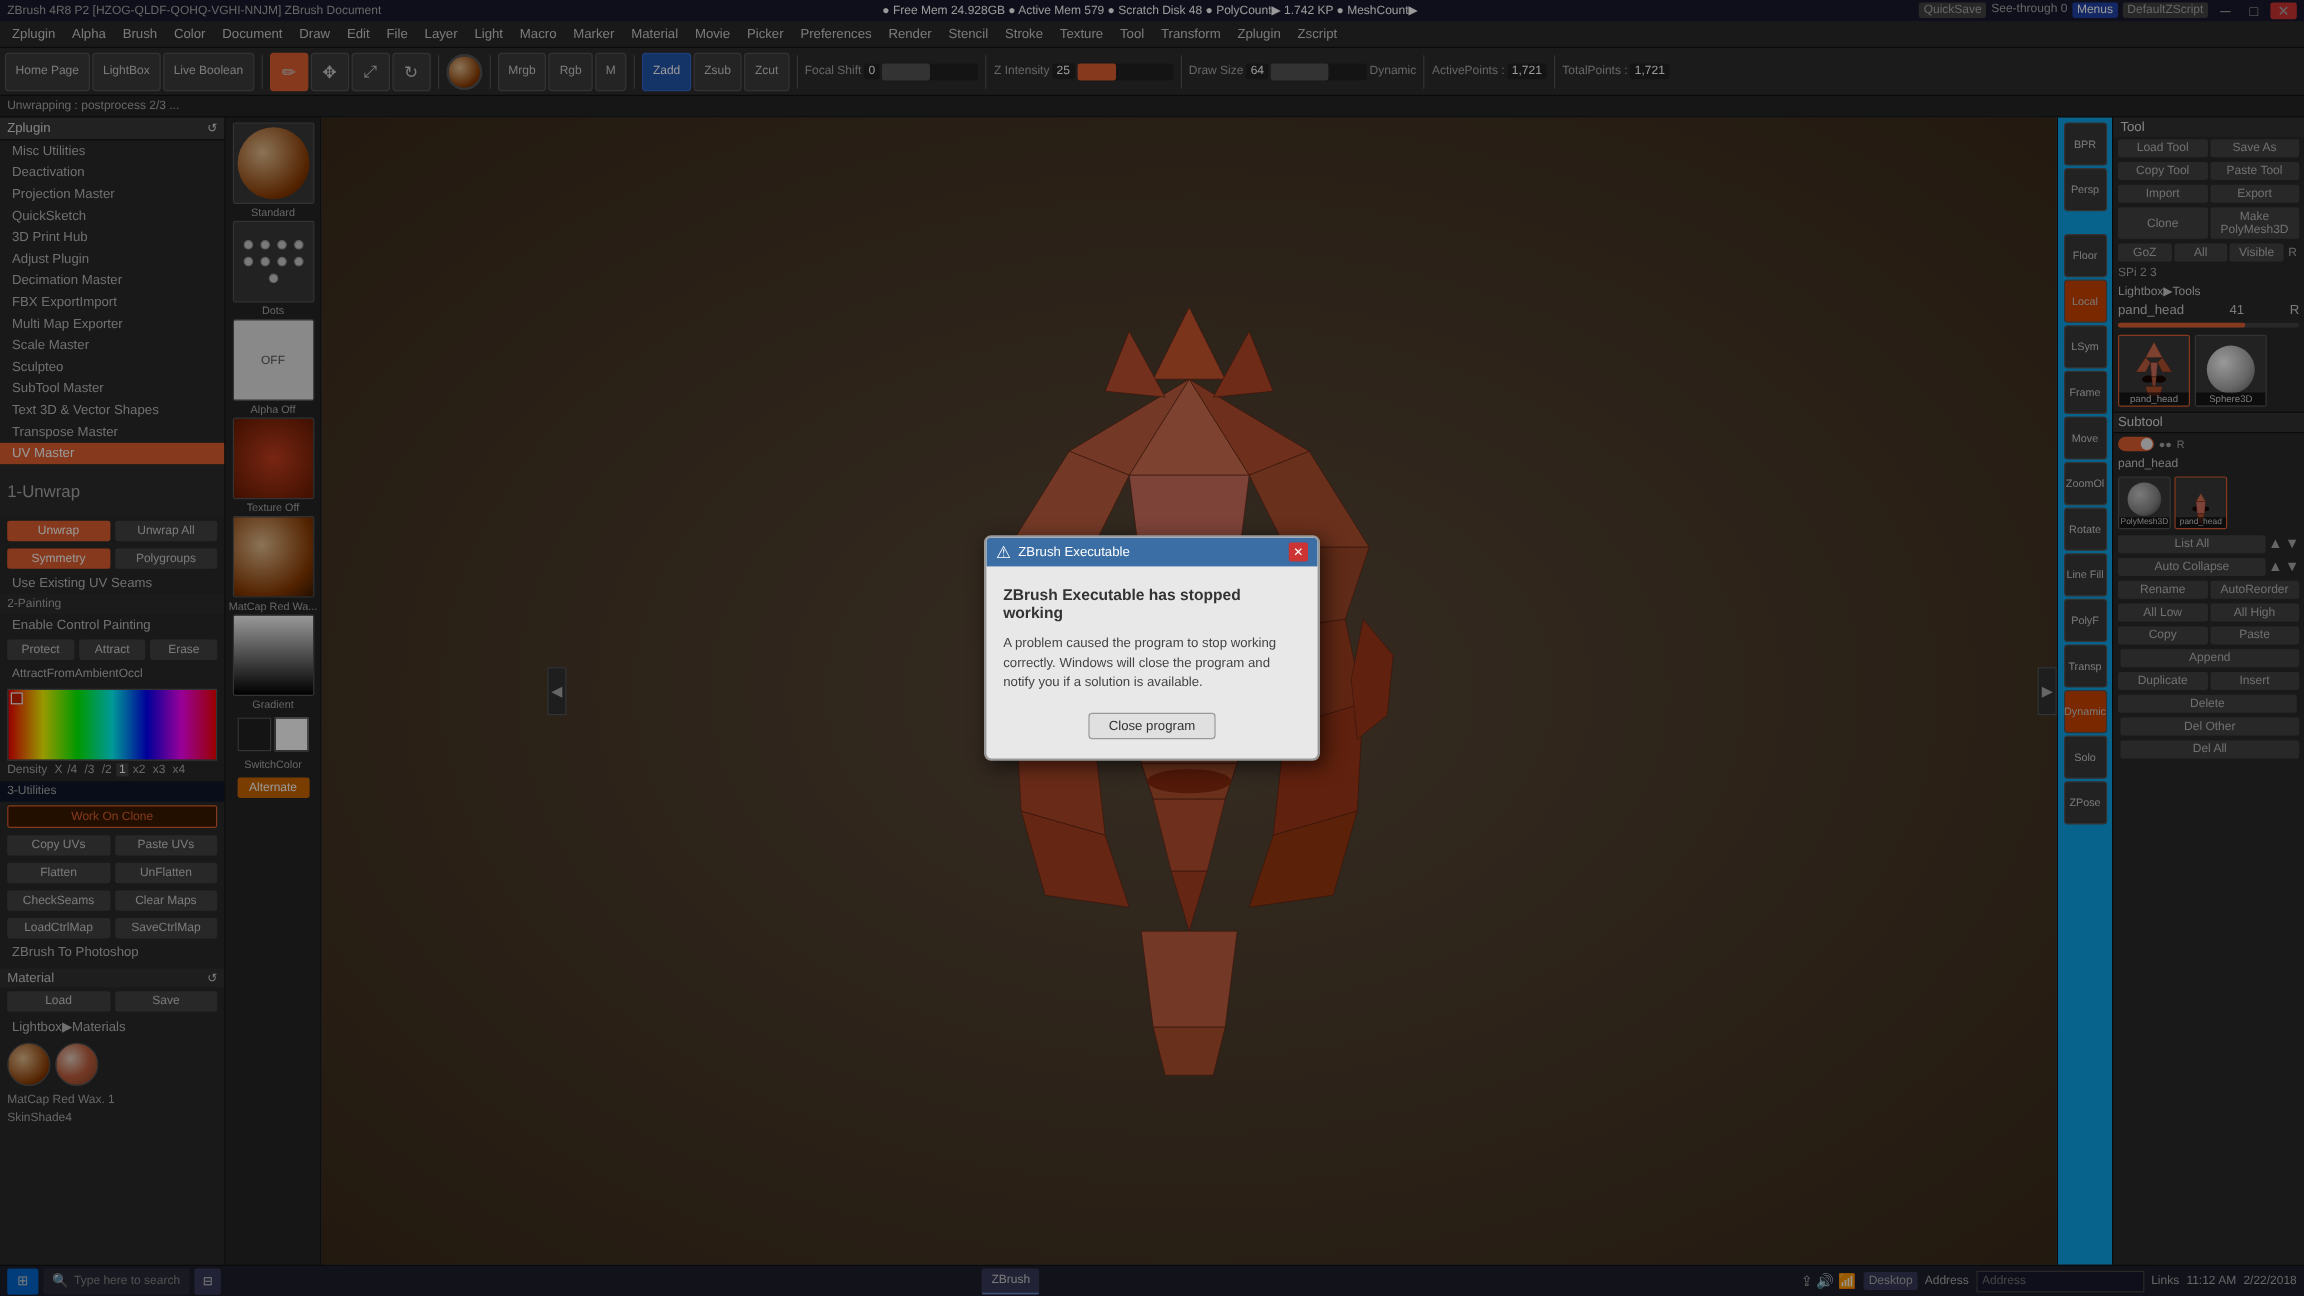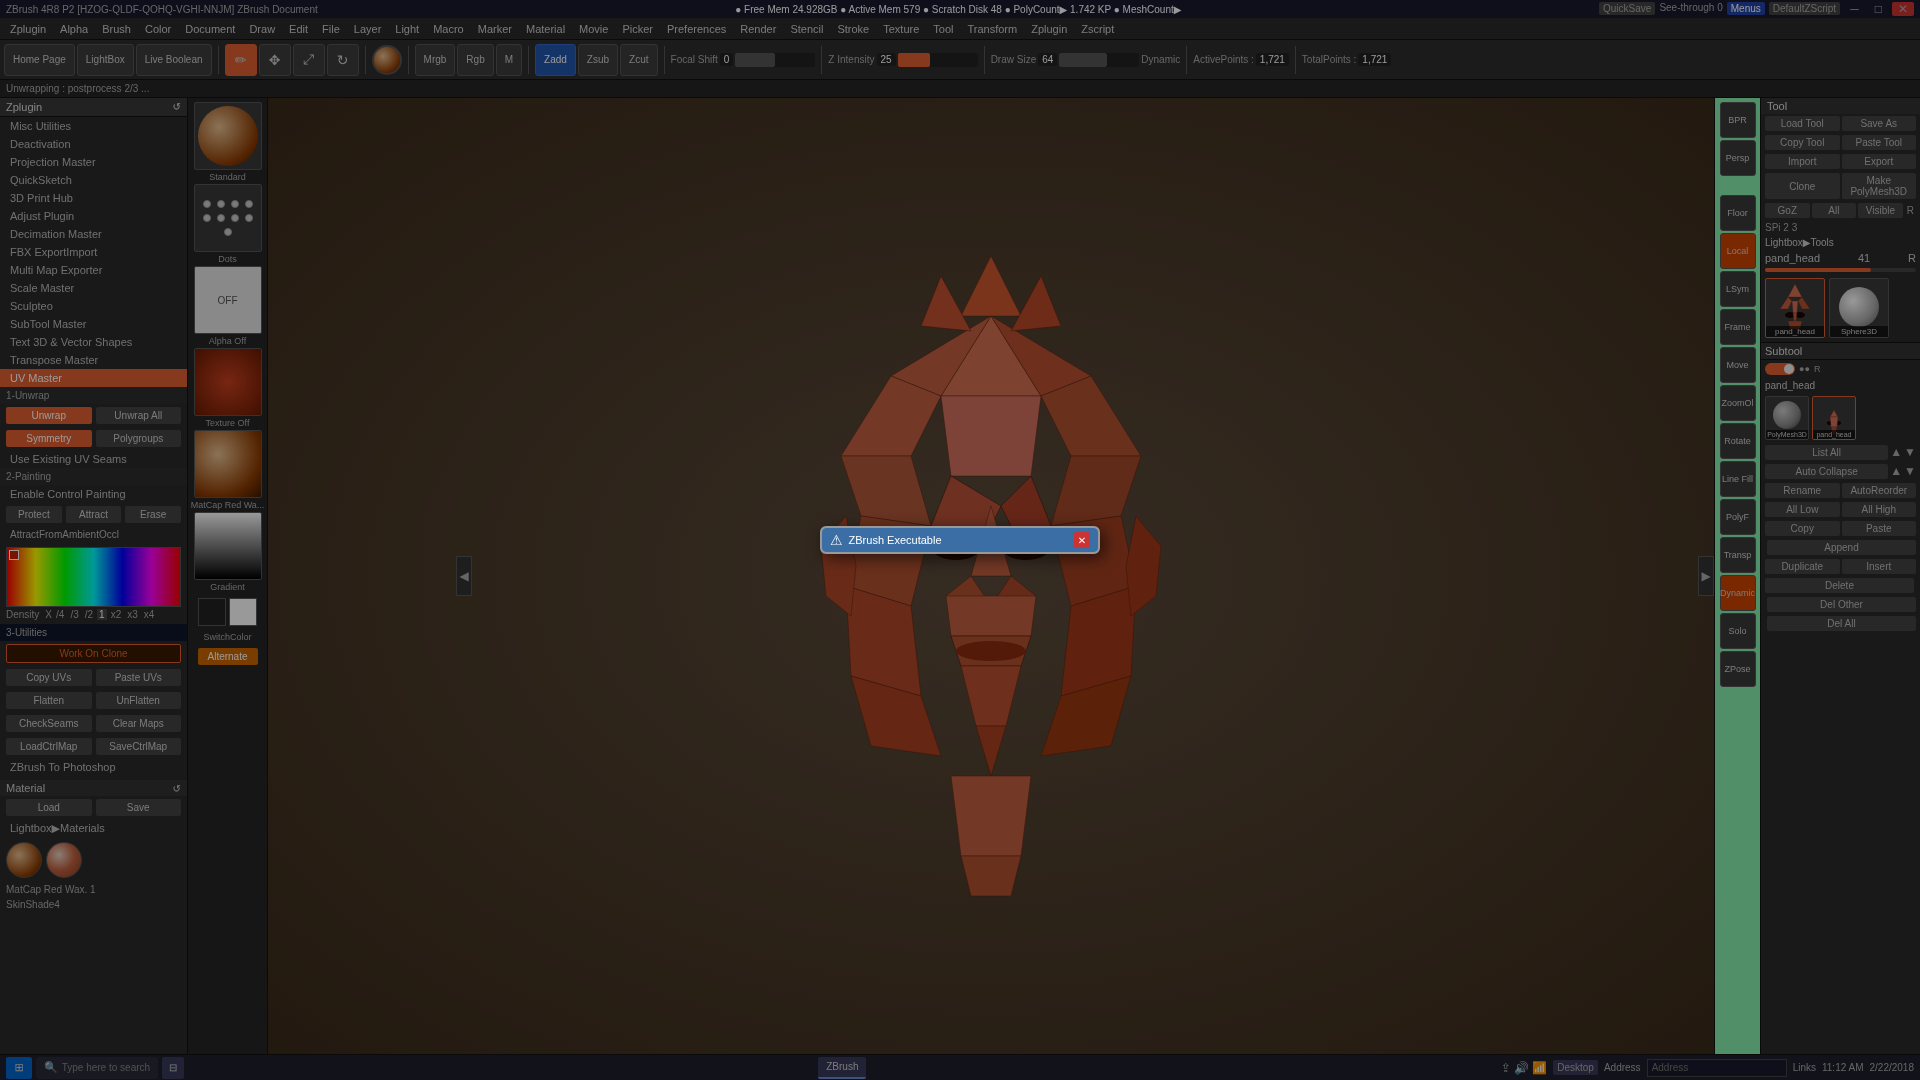--- a/index.html
+++ b/index.html
@@ -228,21 +228,21 @@
       top: 50%;
       left: 50%;
       transform: translate(-50%, -50%);
       width: 680px;
       height: 680px;
     }
 
     
     #right-icon-bar {
       width: 46px;
-      background: #86efac;
+      background: #0ea5e9;
       border-left: 1px solid #111;
       display: flex;
       flex-direction: column;
       align-items: center;
       gap: 2px;
       padding: 4px 0;
       overflow: hidden;
     }
 
     .right-icon-btn {
@@ -626,21 +626,21 @@
     <div class="left-item">Decimation Master</div>
     <div class="left-item">FBX ExportImport</div>
     <div class="left-item">Multi Map Exporter</div>
     <div class="left-item">Scale Master</div>
     <div class="left-item">Sculpteo</div>
     <div class="left-item">SubTool Master</div>
     <div class="left-item">Text 3D &amp; Vector Shapes</div>
     <div class="left-item">Transpose Master</div>
     <div class="left-item active">UV Master</div>
 
-    <div style="padding:3px 6px;font-size:10px;color:#aaa;background:#2e2e2e;">1-Unwrap</div>
+    <div style="padding:14px 6px;font-size:14px;color:#aaa;background:#2e2e2e;">1-Unwrap</div>
     <div class="left-row">
       <button class="left-btn orange">Unwrap</button>
       <button class="left-btn">Unwrap All</button>
     </div>
     <div class="left-row">
       <button class="left-btn orange">Symmetry</button>
       <button class="left-btn">Polygroups</button>
     </div>
     <div class="left-item">Use Existing UV Seams</div>
 
@@ -1013,20 +1013,27 @@
 
 <div id="modal-overlay">
   <div id="modal-dialog">
     <div id="modal-title-bar">
       <div id="modal-title-left">
         <span style="font-size:14px;">⚠</span>
         <span>ZBrush Executable</span>
       </div>
       <div id="modal-close">✕</div>
     </div>
+    <div id="modal-body">
+      <div id="modal-title-text">ZBrush Executable has stopped working</div>
+      <div id="modal-message">A problem caused the program to stop working correctly. Windows will close the program and notify you if a solution is available.</div>
+      <div id="modal-footer">
+        <button id="modal-close-btn">Close program</button>
+      </div>
+    </div>
   </div>
 </div>
 
 <div id="taskbar">
   <div class="taskbar-left">
     <div class="taskbar-start">
       <span>⊞</span>
     </div>
     <div style="display:flex;align-items:center;gap:4px;background:#2a2a3a;border-radius:3px;padding:2px 8px;height:22px;">
       <span style="font-size:11px;">🔍</span>

